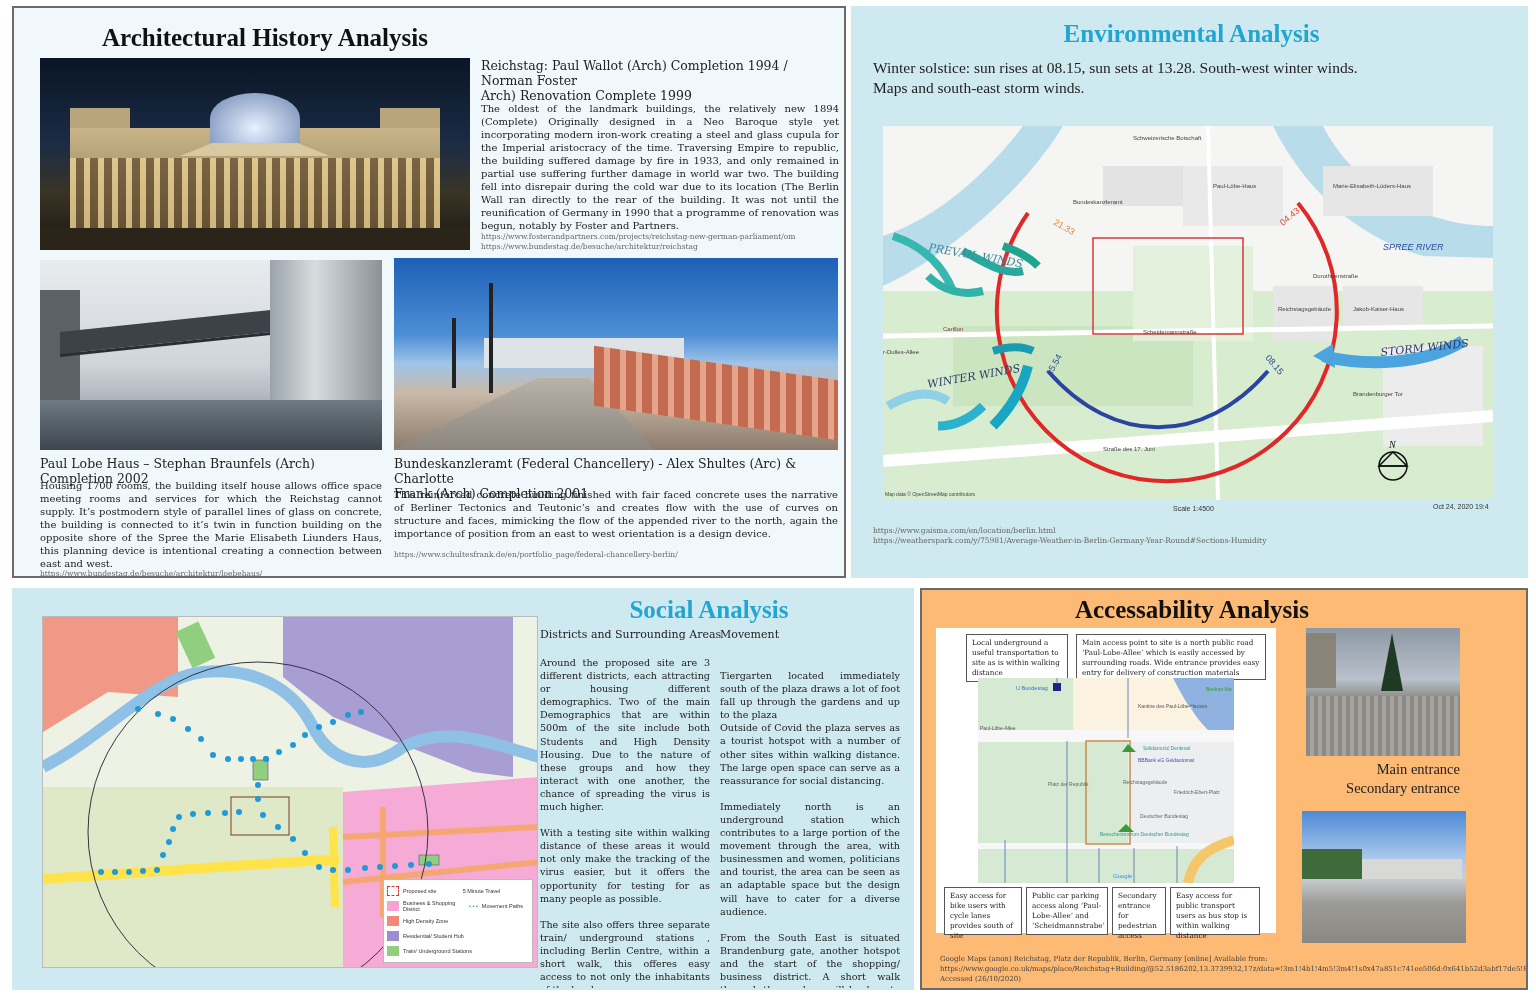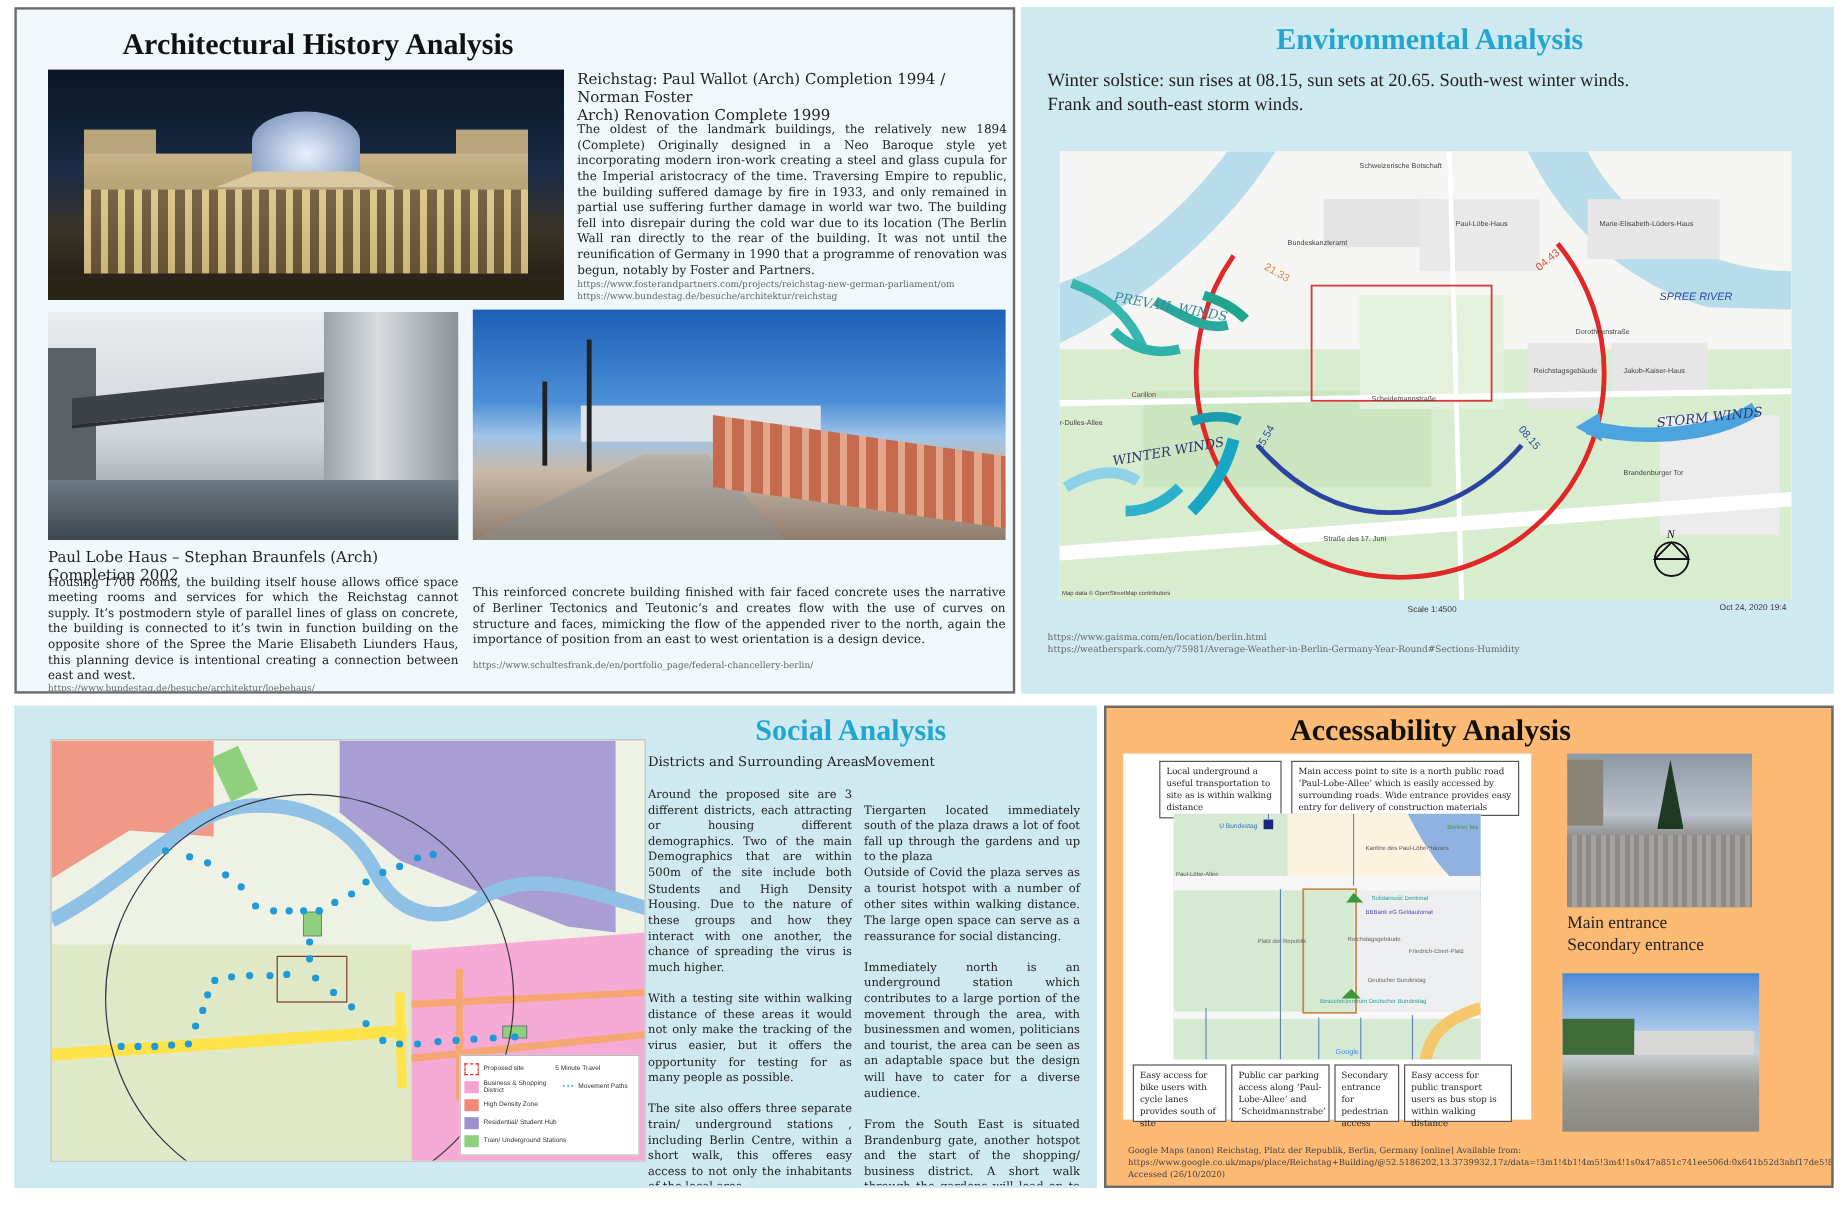--- a/index.html
+++ b/index.html
@@ -57,21 +57,21 @@
   .sw { width: 12px; height: 10px; display:inline-block; }
 
   .col-h { font-family: "DejaVu Serif", serif; font-size: 11px; color:#222; }
   .soc-body { font-family: "DejaVu Serif", serif; font-size: 9.6px; line-height: 13.1px; color: #222; text-align: justify; }
 
   
   .accmap { position:absolute; left: 56px; top: 88px; width: 256px; height: 205px; background:#e3ecdf; overflow:hidden; }
   .note { position:absolute; background:#fff; border:1px solid #555; font-family: "DejaVu Serif", serif; font-size: 7.2px; line-height: 10px; color:#222; padding: 3px 5px; }
   .acc-photo { position:absolute; overflow:hidden; }
   .acc-ref { font-family: "DejaVu Serif", serif; font-size: 7px; line-height: 10px; color:#444; }
-  .entr { font-family: "Liberation Serif", serif; font-size: 14.5px; color:#222; text-align:left; line-height: 19px; }
+  .entr { font-family: "Liberation Serif", serif; font-size: 14.5px; color:#222; text-align:right; line-height: 19px; }
 </style>
 </head>
 <body>
 
 <section class="panel p-arch">
   <h1 class="abs title-dark" style="left:26px; top:16px; width:450px;">Architectural History Analysis</h1>
 
   <div class="photo ph-reich">
     <div class="twr" style="left:30px;"></div>
       <div class="twr" style="left:340px;"></div>
@@ -104,29 +104,33 @@
       <div class="road"></div>
       <div class="rail"></div>
     <div class="lamp" style="left:95px; top:25px; height:110px;"></div>
     <div class="lamp" style="left:58px; top:60px; height:70px;"></div>
   </div>
 
   <div class="abs cap" style="left:26px; top:448px; width:345px;">Paul Lobe Haus – Stephan Braunfels (Arch) Completion 2002</div>
   <p class="abs body" style="left:26px; top:471px; width:342px;">Housing 1700 rooms, the building itself house allows office space meeting rooms and services for which the Reichstag cannot supply. It’s postmodern style of parallel lines of glass on concrete, the building is connected to it’s twin in function building on the opposite shore of the Spree the Marie Elisabeth Liunders Haus, this planning device is intentional creating a connection between east and west.</p>
   <div class="abs url" style="left:26px; top:561px; width:342px;">https://www.bundestag.de/besuche/architektur/loebehaus/</div>
 
+  <div class="abs cap" style="left:380px; top:448px; width:444px;">
+    <div>Bundeskanzleramt (Federal Chancellery)  - Alex Shultes (Arc) &amp; Charlotte</div>
+    <div>Frank (Arch) Completion 2001</div>
+  </div>
   <p class="abs body" style="left:380px; top:480px; width:444px;">This reinforced concrete building finished with fair faced concrete uses the narrative of Berliner Tectonics and Teutonic’s and creates flow with the use of curves on structure and faces, mimicking the flow of the appended river to the north, again the importance of position from an east to west orientation is a design device.</p>
   <div class="abs url" style="left:380px; top:542px; width:444px;">https://www.schultesfrank.de/en/portfolio_page/federal-chancellery-berlin/</div>
 </section>
 
 <section class="panel p-env">
   <h1 class="abs title-blue" style="left:0; top:12px; width:677px;">Environmental Analysis</h1>
   <div class="abs" style="left:20px; top:50px; width:640px; font-family:'Liberation Serif',serif; font-size:15.5px; line-height:20px; color:#222;">
-    <div>Winter solstice: sun rises at 08.15, sun sets at 20.65. South-west winter winds.</div>
-    <div>Frank and south-east storm winds.</div>
+    <div>Winter solstice: sun rises at 08.15, sun sets at 13.28. South-west winter winds.</div>
+    <div>Maps and south-east storm winds.</div>
   </div>
 
   <div class="envmap">
     <svg width="610" height="374" viewBox="0 0 610 374">
 
       <rect x="0" y="165" width="610" height="209" fill="#d8ecd0"></rect>
       <rect x="70" y="200" width="240" height="80" fill="#c6e3bb" opacity=".7"></rect>
       <rect x="250" y="120" width="120" height="95" fill="#e3f1dc"></rect>
 
       <path d="M0 110 C60 90 110 40 140 0 L180 0 C150 50 90 110 20 150 L0 160 Z" fill="#b9dcea"></path>

